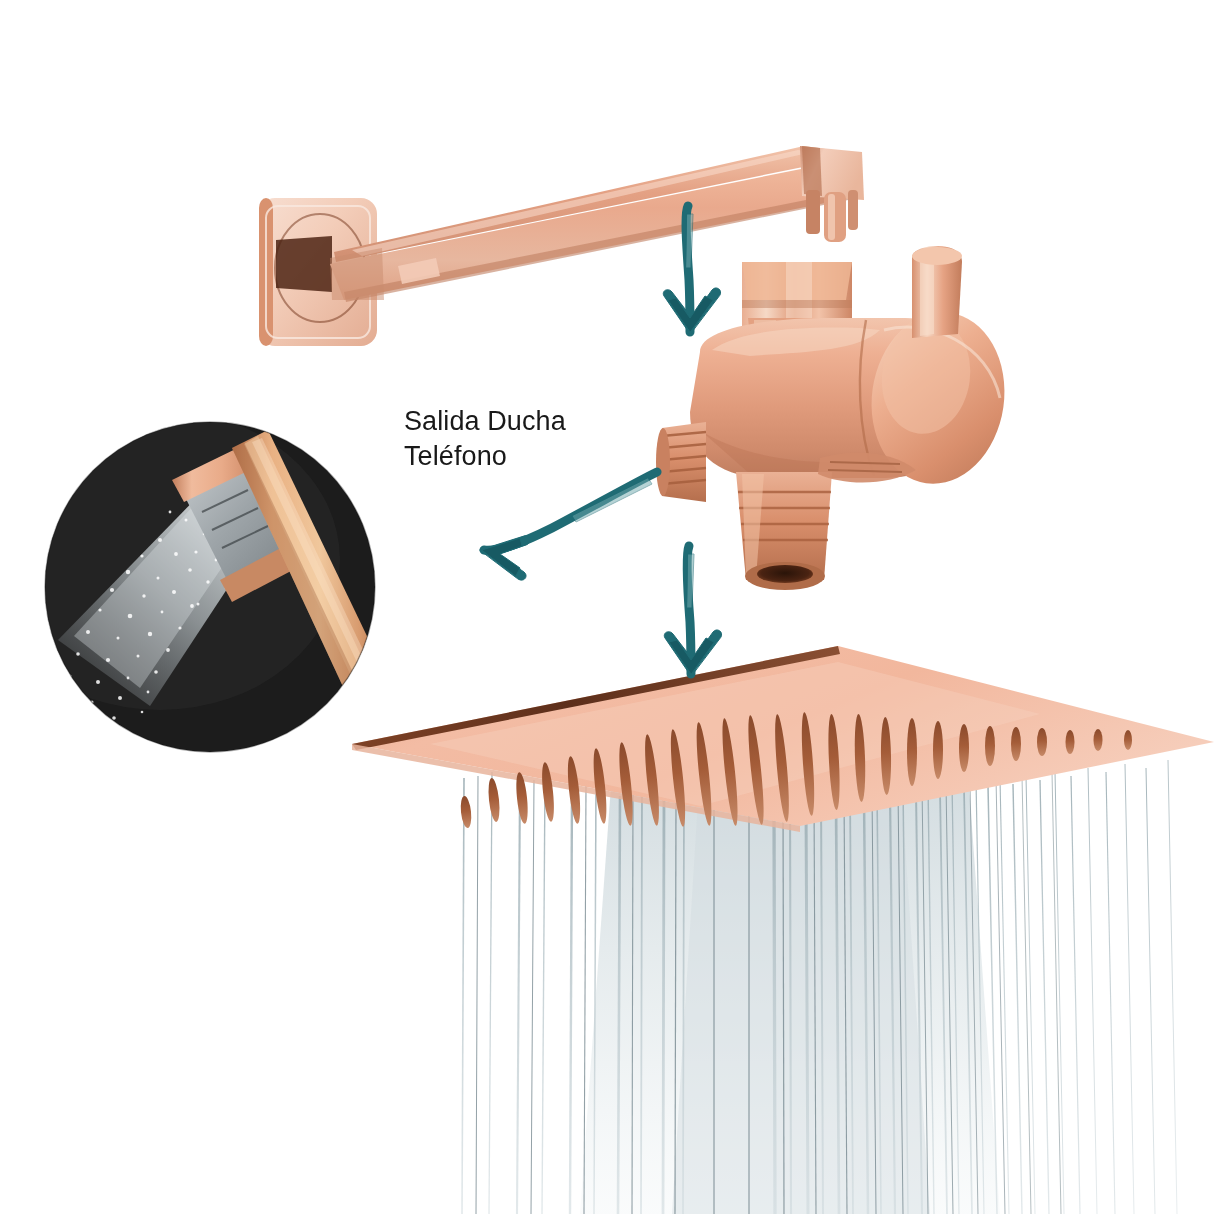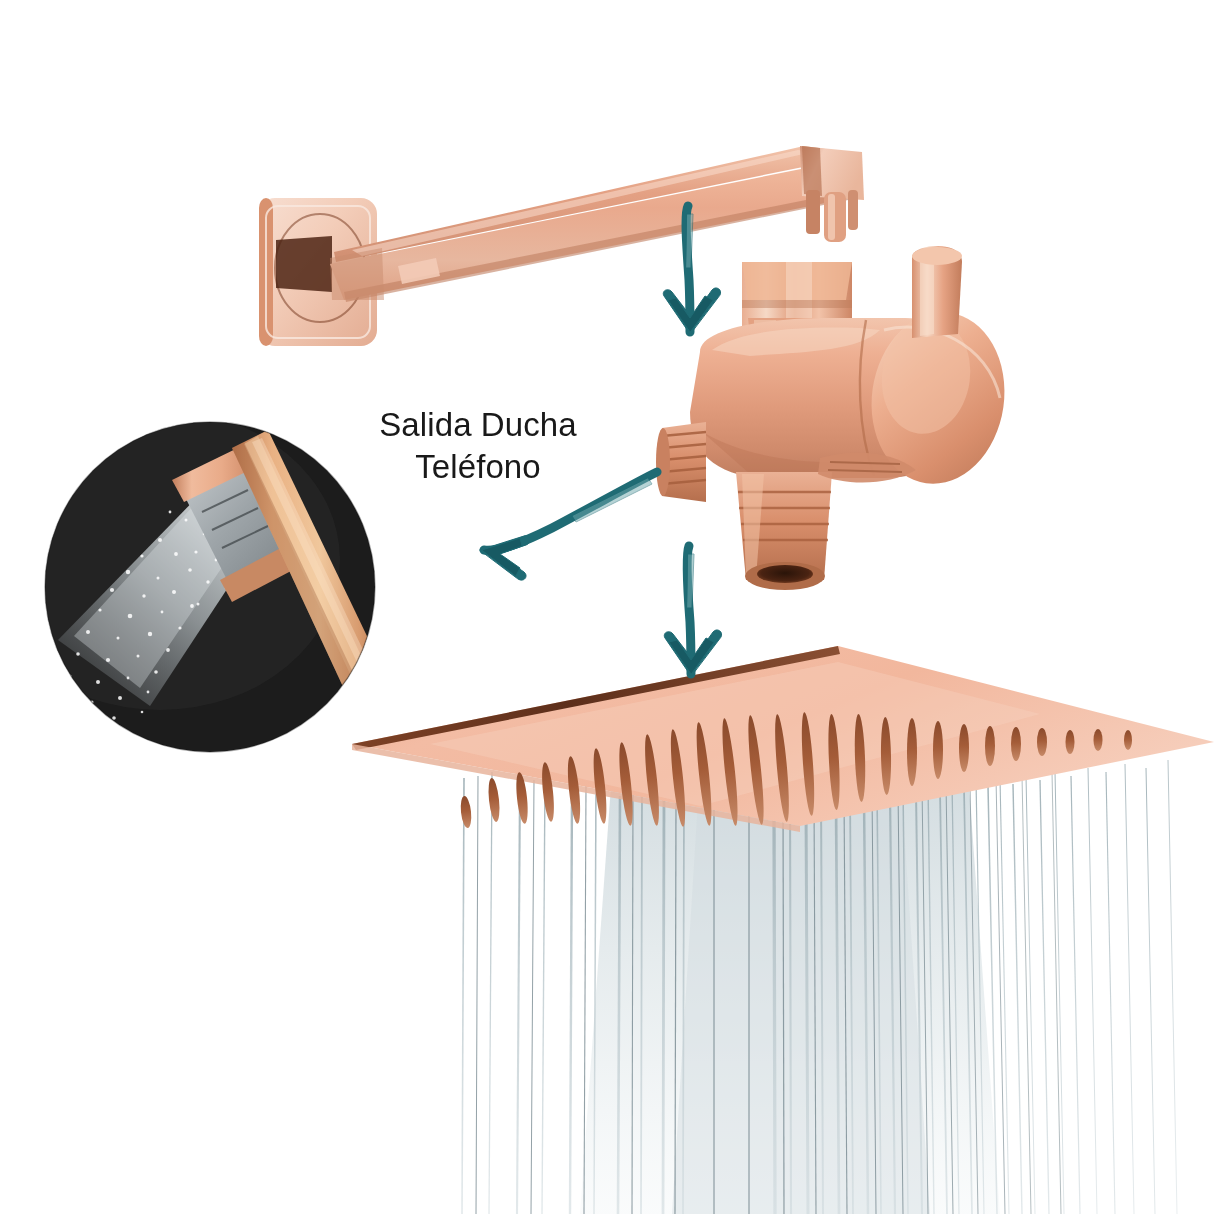--- a/index.html
+++ b/index.html
@@ -15,26 +15,26 @@
     position: relative;
     width: 1214px;
     height: 1214px;
     background: #ffffff;
     overflow: hidden;
   }
   .abs { position: absolute; }
 
   
   #annotation-label {
-    left: 368px;
+    left: 404px;
     top: 404px;
     width: 220px;
-    text-align: center;
+    text-align: left;
     color: #191919;
-    font-size: 33px;
+    font-size: 27px;
     line-height: 1.28;
     font-weight: 500;
     letter-spacing: 0.1px;
     font-family: "Liberation Sans", sans-serif;
     white-space: pre-line;
   }
 
   
   .layer {
     position: absolute;

